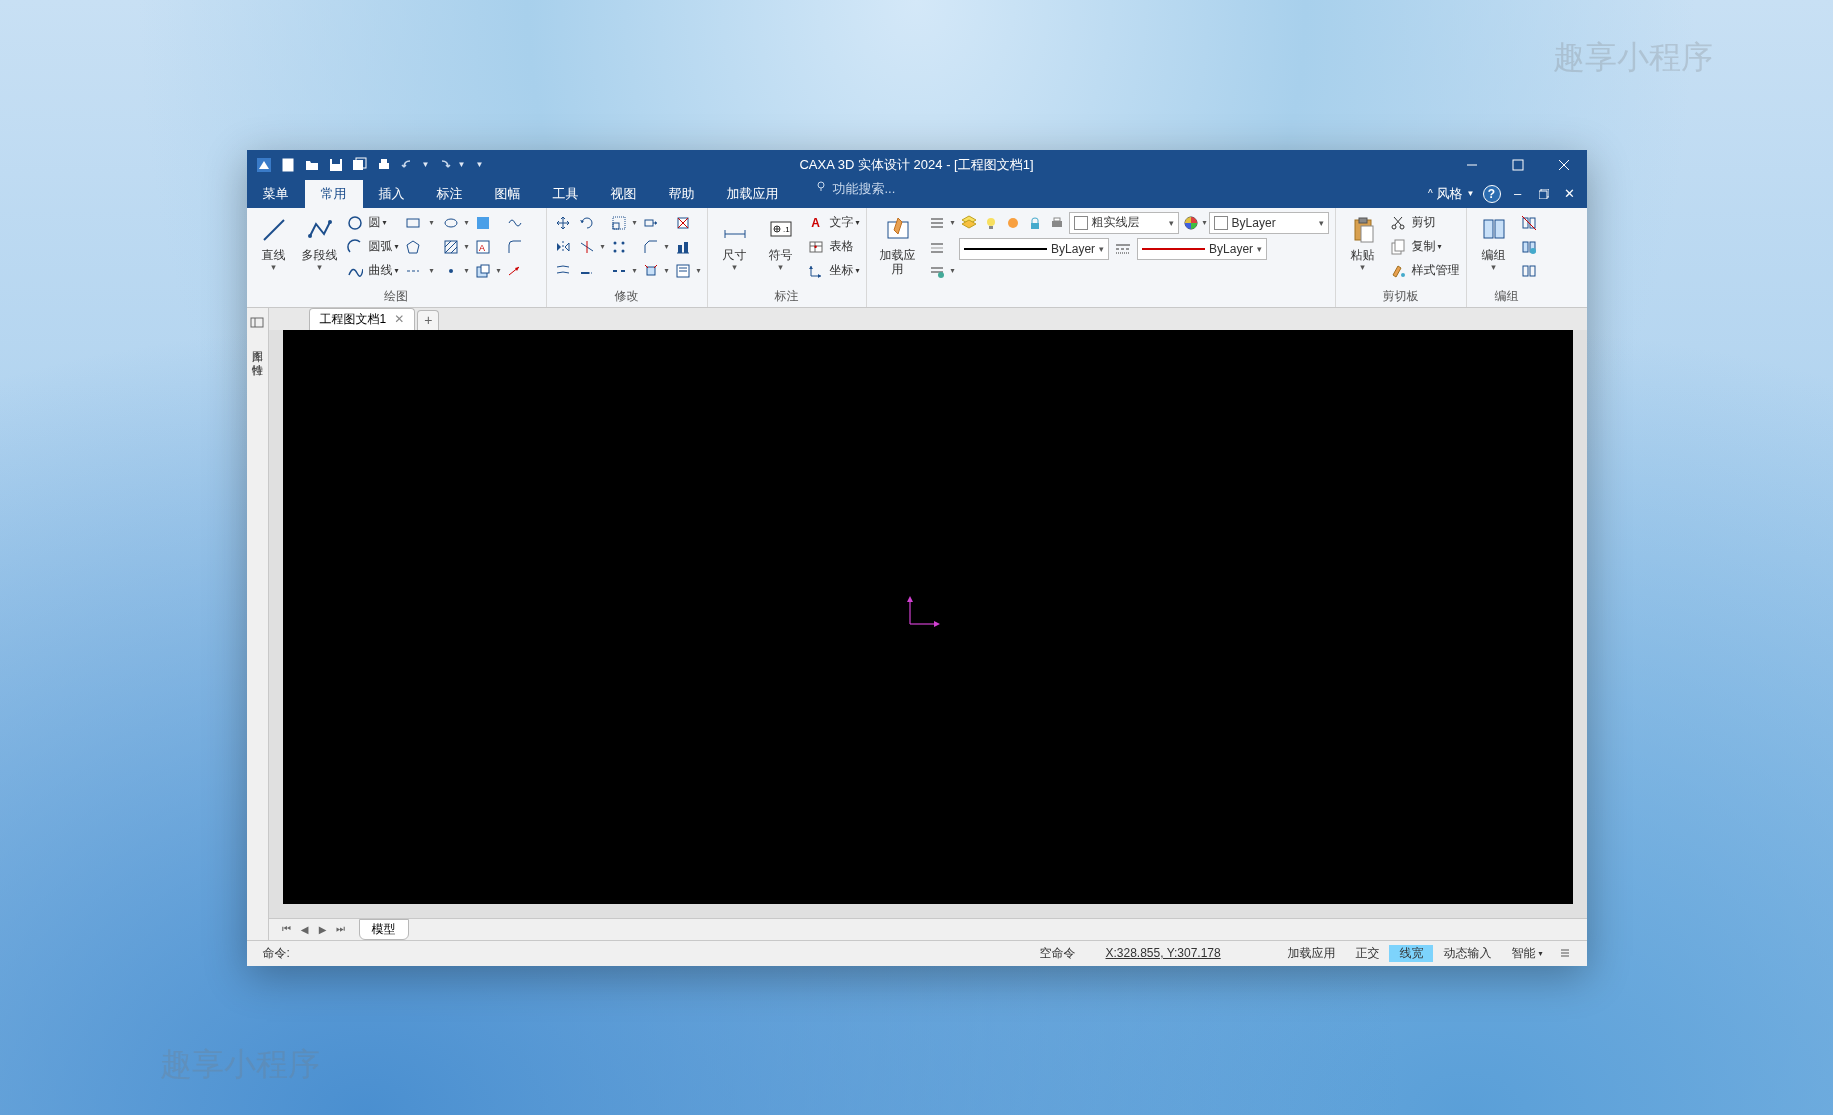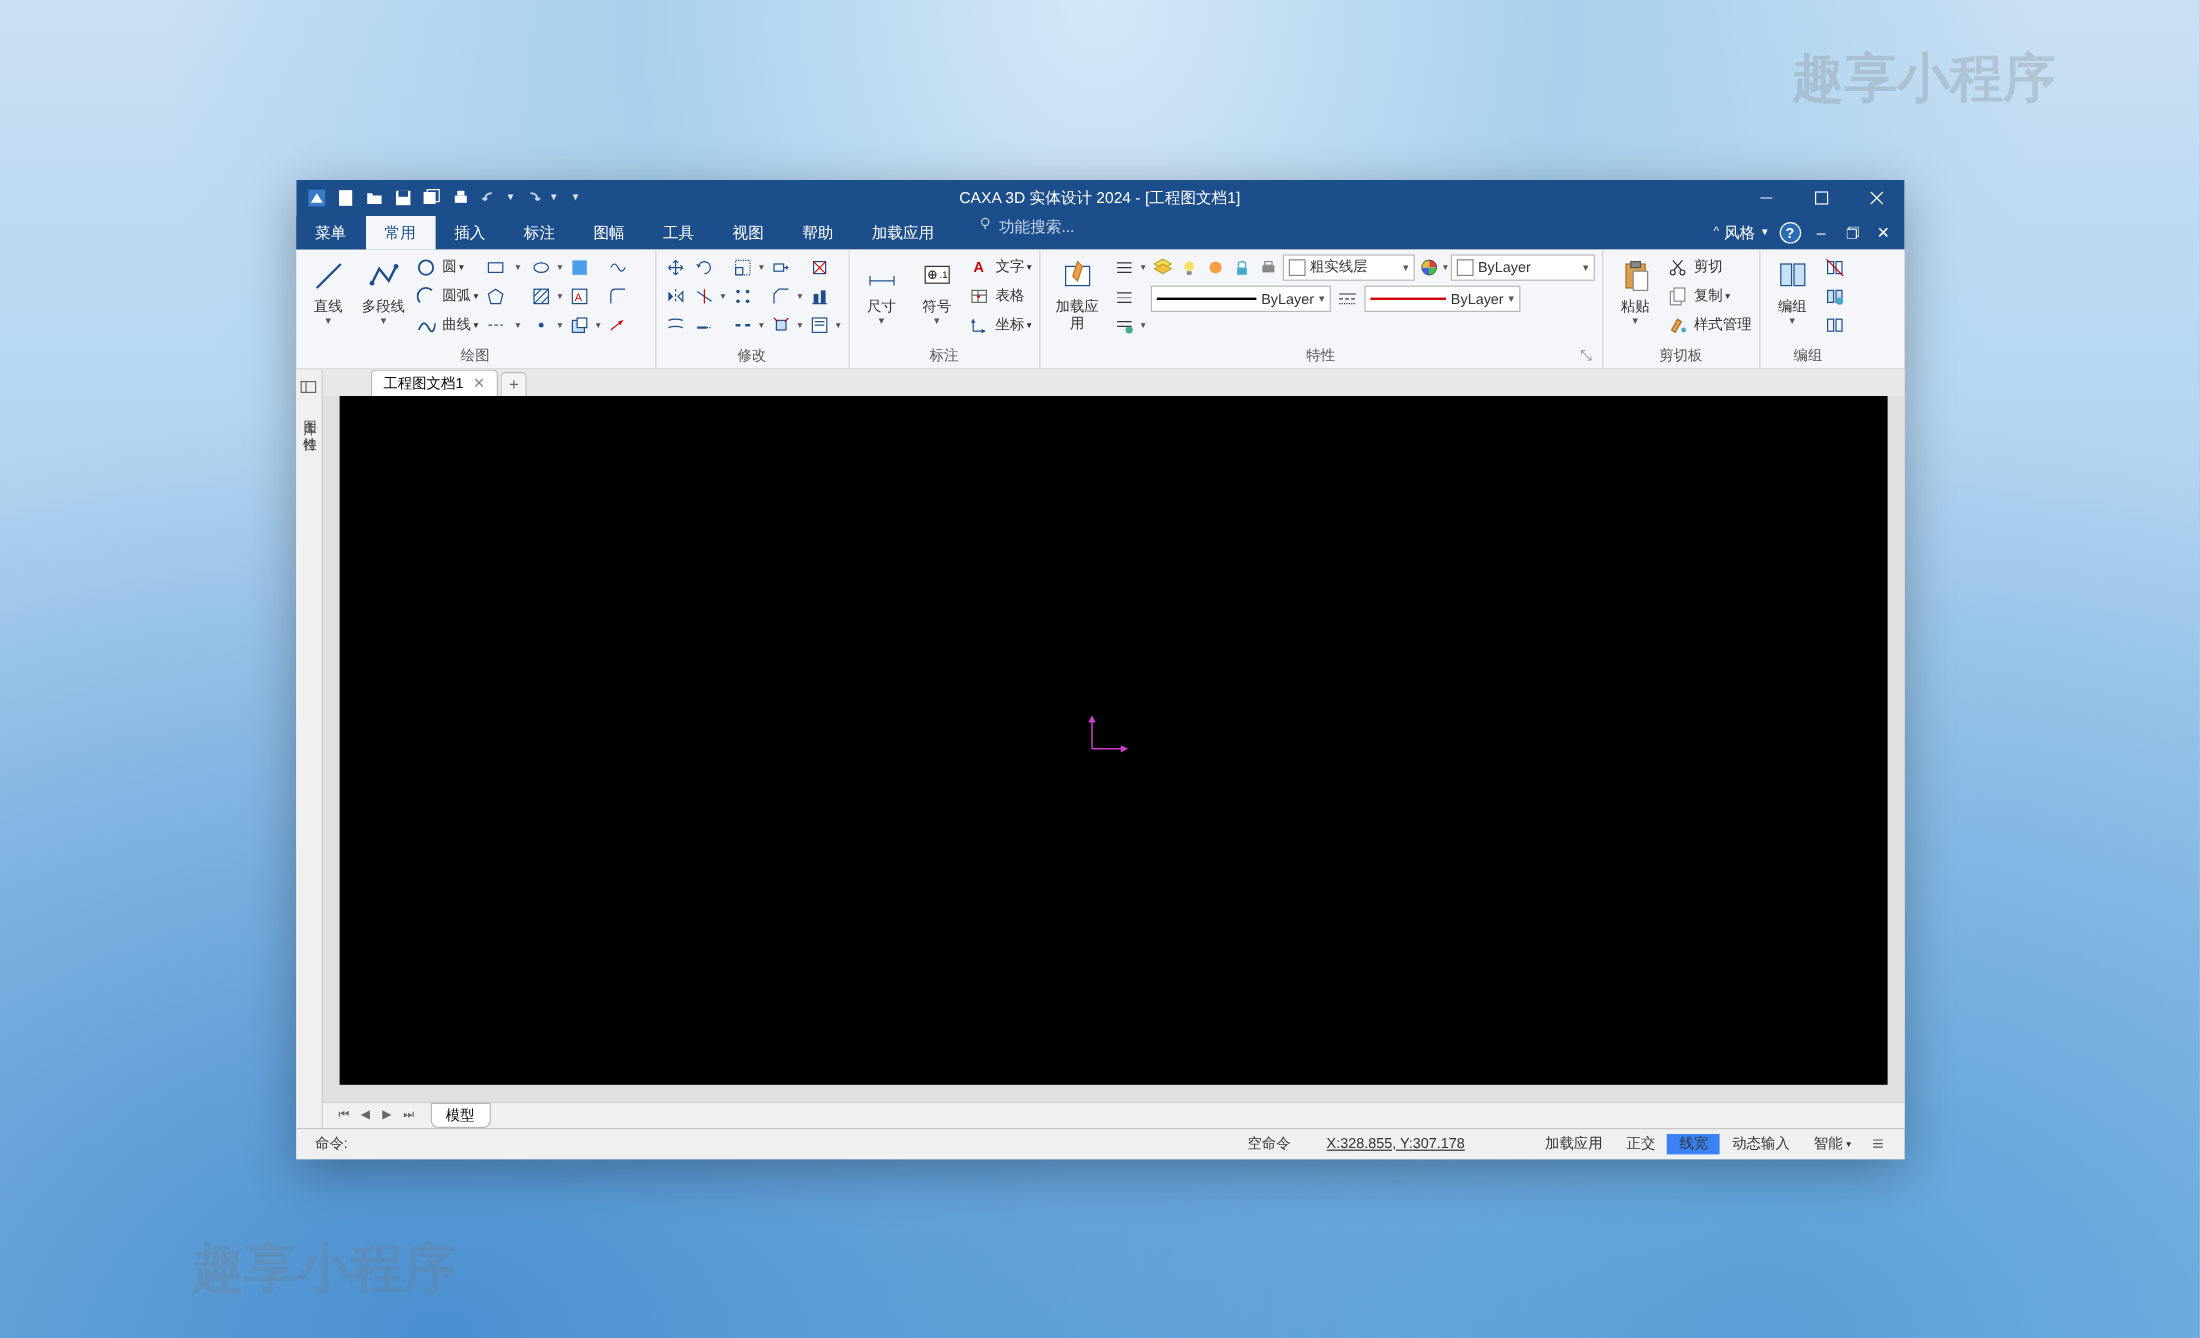--- a/index.html
+++ b/index.html
@@ -18,23 +18,23 @@
 .desktop-bg {
   position: absolute;
   inset: 0;
   background: radial-gradient(ellipse at 50% 0%, #d4e8f8 0%, #a8d0ec 30%, transparent 60%),
               radial-gradient(ellipse at 20% 100%, #4a8fd0 0%, transparent 50%),
               radial-gradient(ellipse at 80% 100%, #5a9fd8 0%, transparent 50%),
               linear-gradient(180deg, #c8e0f4 0%, #8ec0e8 100%);
 }
 .watermark {
   position: absolute;
-  font-size: 44px;
+  font-size: 32px;
   color: rgba(120,120,120,0.25);
-  font-weight: 700;
+  font-weight: 400;
   pointer-events: none;
 }
 .wm1 { top: 36px; right: 120px; }
 .wm2 { top: 520px; left: 770px; color: rgba(180,50,50,0.25); }
 .wm3 { bottom: 28px; left: 160px; }
 
 .app-window {
   width: 1340px;
   height: 816px;
   background: #f0f0f0;
@@ -369,21 +369,21 @@
   border-top: 1px solid #c8c8c8;
   display: flex;
   align-items: center;
   font-size: 12px;
   color: #333;
   padding: 0 10px;
   gap: 18px;
 }
 .status-item { display: flex; align-items: center; padding: 0 6px; height: 100%;}
 .status-item.btn { cursor: pointer; }
-.status-item.btn.active { background: #3b82f6; }
+.status-item.btn.active { background: #7dd3fc; }
 .status-spacer { flex: 1; }
 .status-right { display: flex; gap: 0; align-items: center; }
 .status-right .status-item { padding: 0 10px; }
 </style>
 </head>
 <body>
 
 <div class="desktop-bg"></div>
 <div class="watermark wm1">趣享小程序</div>
 <div class="watermark wm2">趣享小程序</div>
@@ -983,24 +983,20 @@
                 </svg>
               </span>
             <div class="combo" style="width:130px;">
               <span class="line-sample"></span>
               <span>ByLayer</span>
               <span class="combo-drop">▾</span>
             </div>
           </div>
         </div>
       </div>
-      <div class="group-label">
-        <span>特性</span>
-        <span class="group-launcher">⤡</span>
-      </div>
     </div>
 
     <div class="ribbon-group" style="min-width:120px;">
       <div class="group-content">
         <div class="big-btn">
           <span class="ico">
               <svg width="28" height="28">
                 <rect x="6" y="4" width="16" height="20" fill="#d8a050" stroke="#a07020"></rect>
                 <rect x="10" y="2" width="8" height="5" fill="#888" stroke="#555"></rect>
                 <rect x="12" y="10" width="12" height="16" fill="#fff" stroke="#888"></rect>

